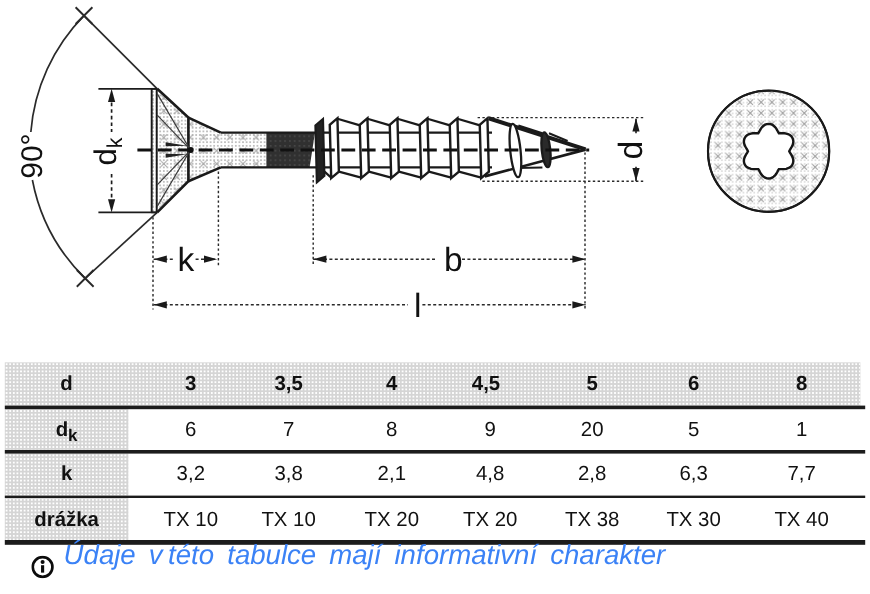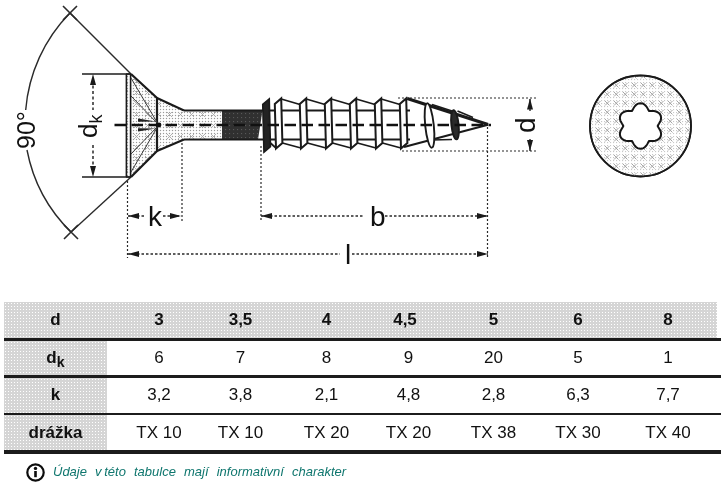--- a/index.html
+++ b/index.html
@@ -1,20 +1,20 @@
 <!DOCTYPE html>
 <html><head><meta charset="utf-8">
 <style>
 html,body{margin:0;padding:0;background:#fff;}
 body{width:725px;height:495px;font-family:"Liberation Sans",sans-serif;position:relative;overflow:hidden;}
 .gray{position:absolute;background-color:#d5d5d5;background-image:radial-gradient(circle at 1.5px 1.5px,#fff 0.85px,transparent 0.95px);background-size:3px 3px;}
 .hline{position:absolute;background:#1c1c1c;left:4px;width:717px;}
 .ct{position:absolute;transform:translateX(-50%);font-size:17px;color:#111;white-space:nowrap;}
 .b{font-weight:bold;}
-.fn{position:absolute;top:461px;font-size:13px;line-height:22px;font-style:italic;color:#0f766e;}
+.fn{position:absolute;top:451px;font-size:23px;line-height:22px;font-style:italic;color:#3b82f6;}
 </style></head>
 <body>
 <svg width="725" height="300" viewBox="0 0 725 300">
 <defs>
 <pattern id="stip" width="3" height="3" patternUnits="userSpaceOnUse">
  <rect width="3" height="3" fill="#fff"></rect>
         <rect x="0.9" y="0.9" width="1.2" height="1.2" fill="#9a9a9a"></rect>
 </pattern>
 <pattern id="stipx" width="11" height="11" patternUnits="userSpaceOnUse">
  <path d="M2 2L7 7M7 2L2 7" stroke="#a8a8a8" stroke-width="0.9"></path>

